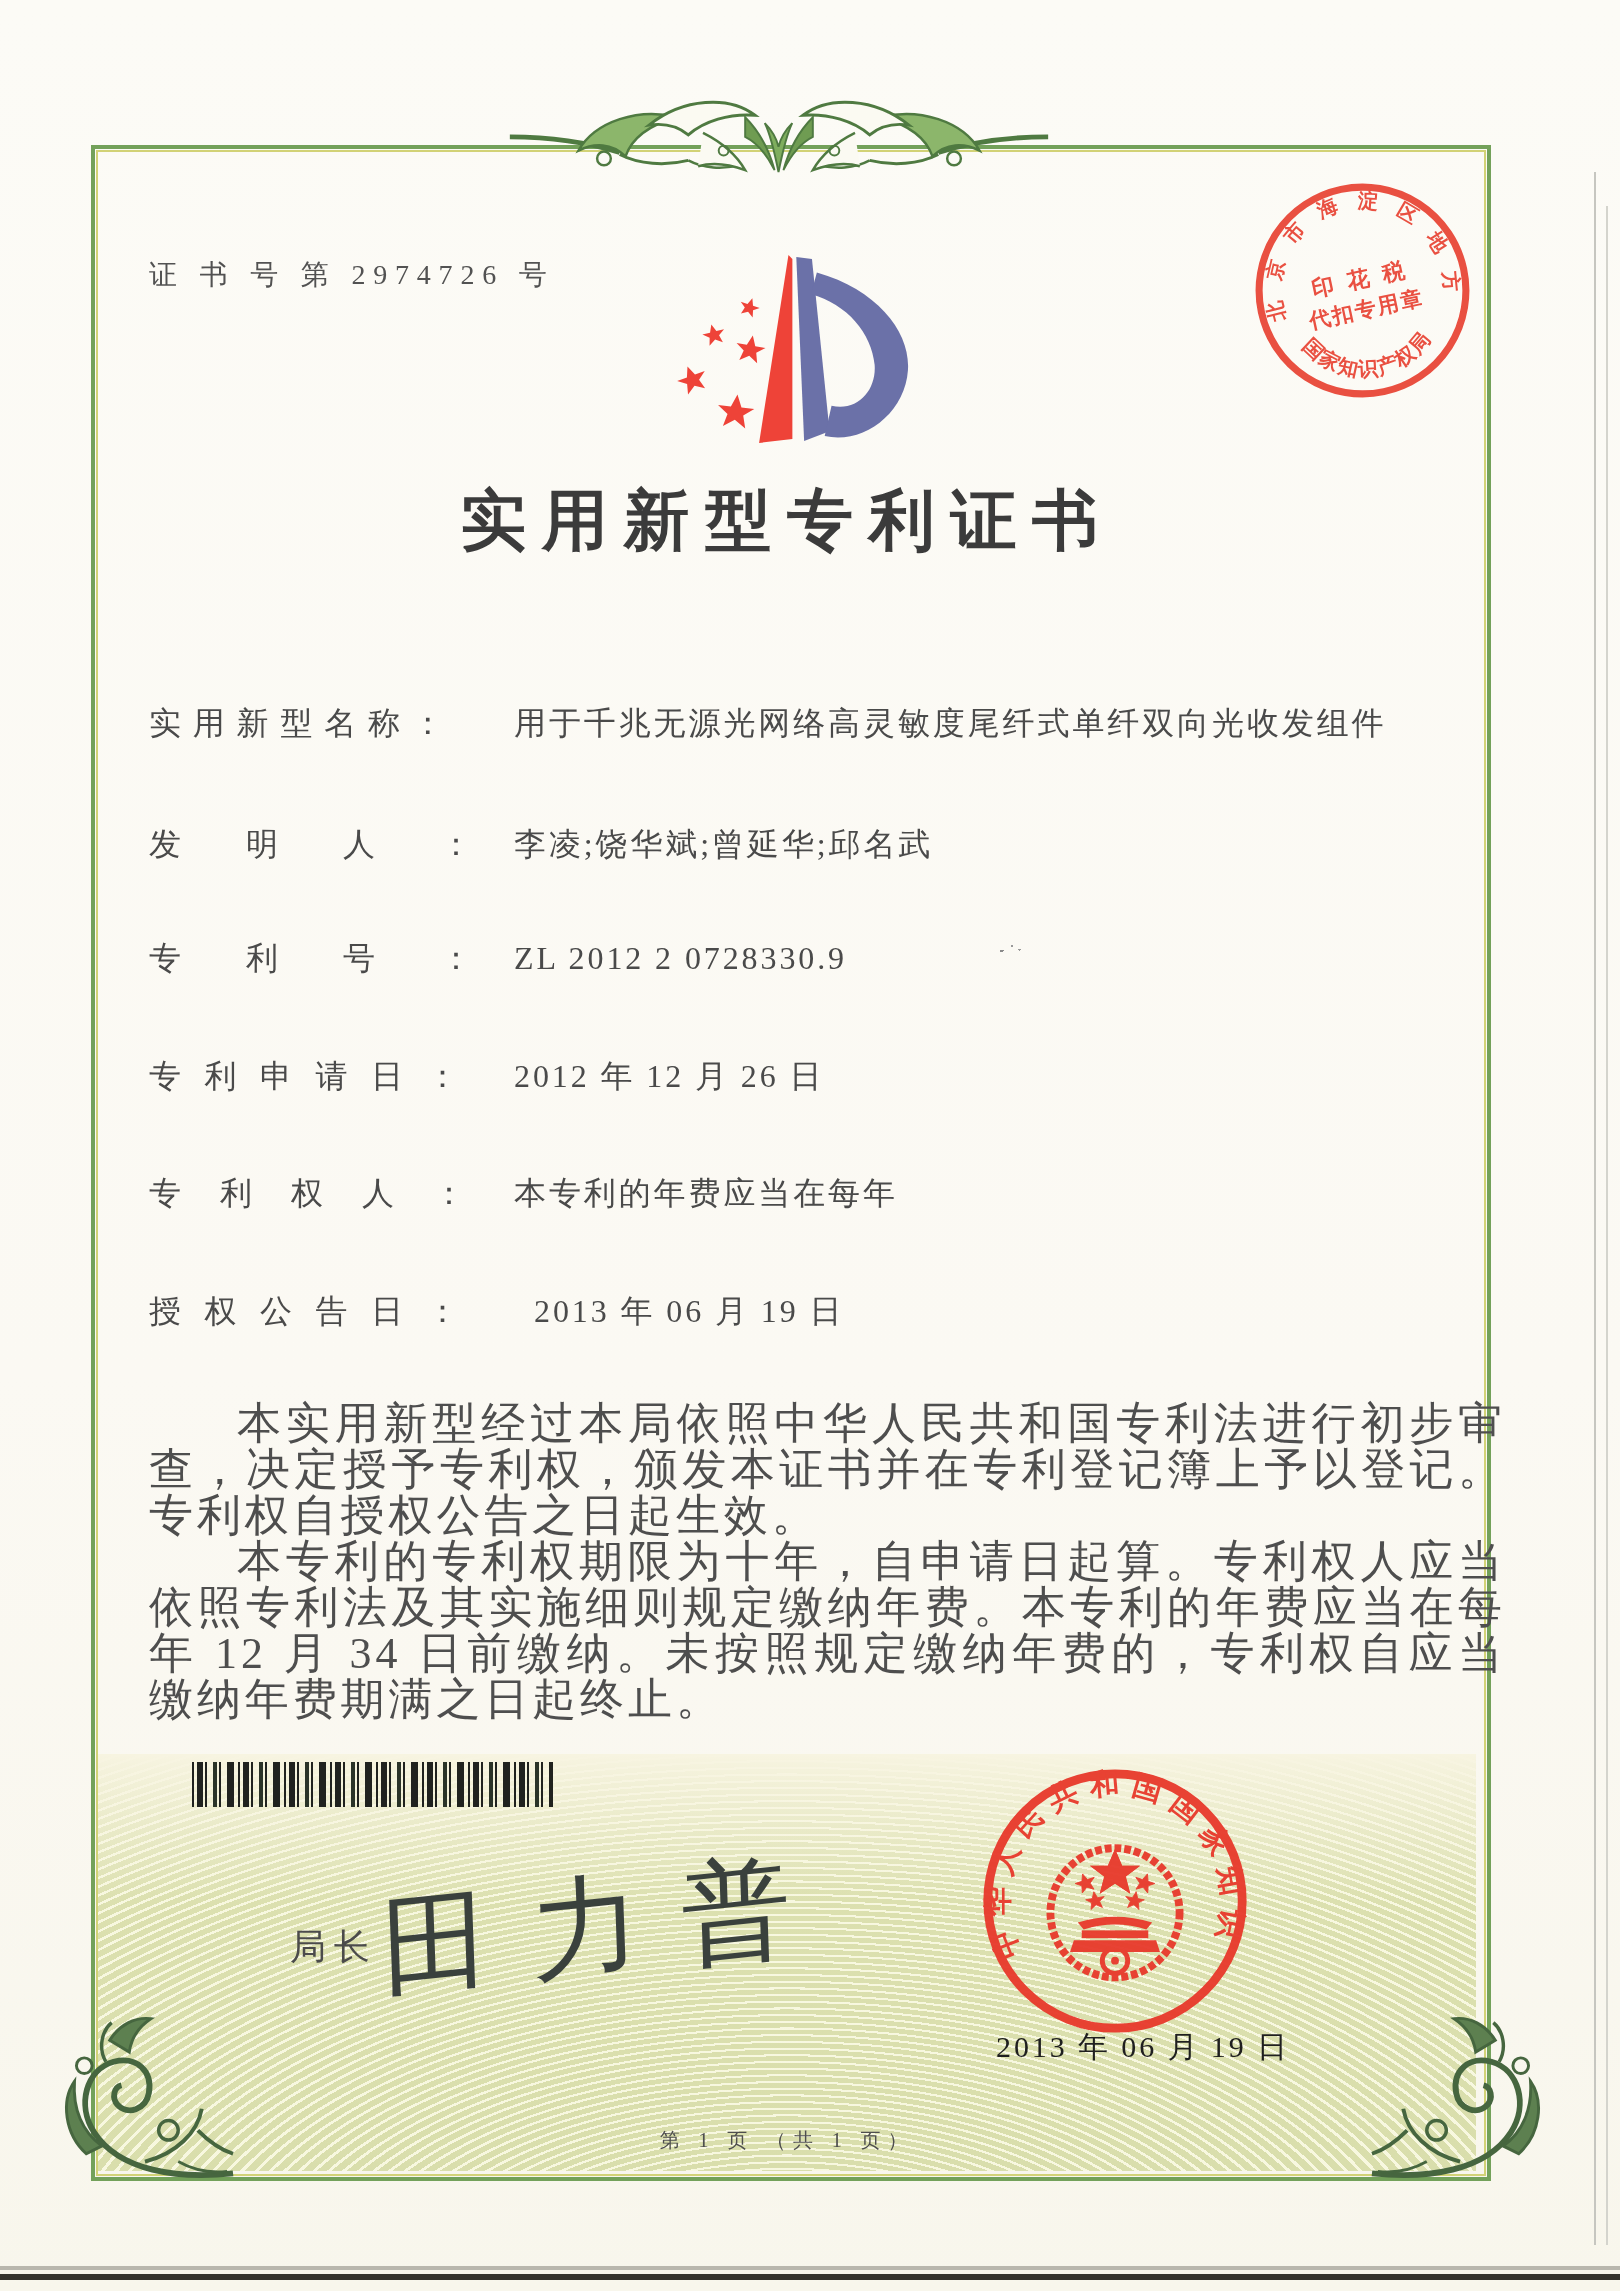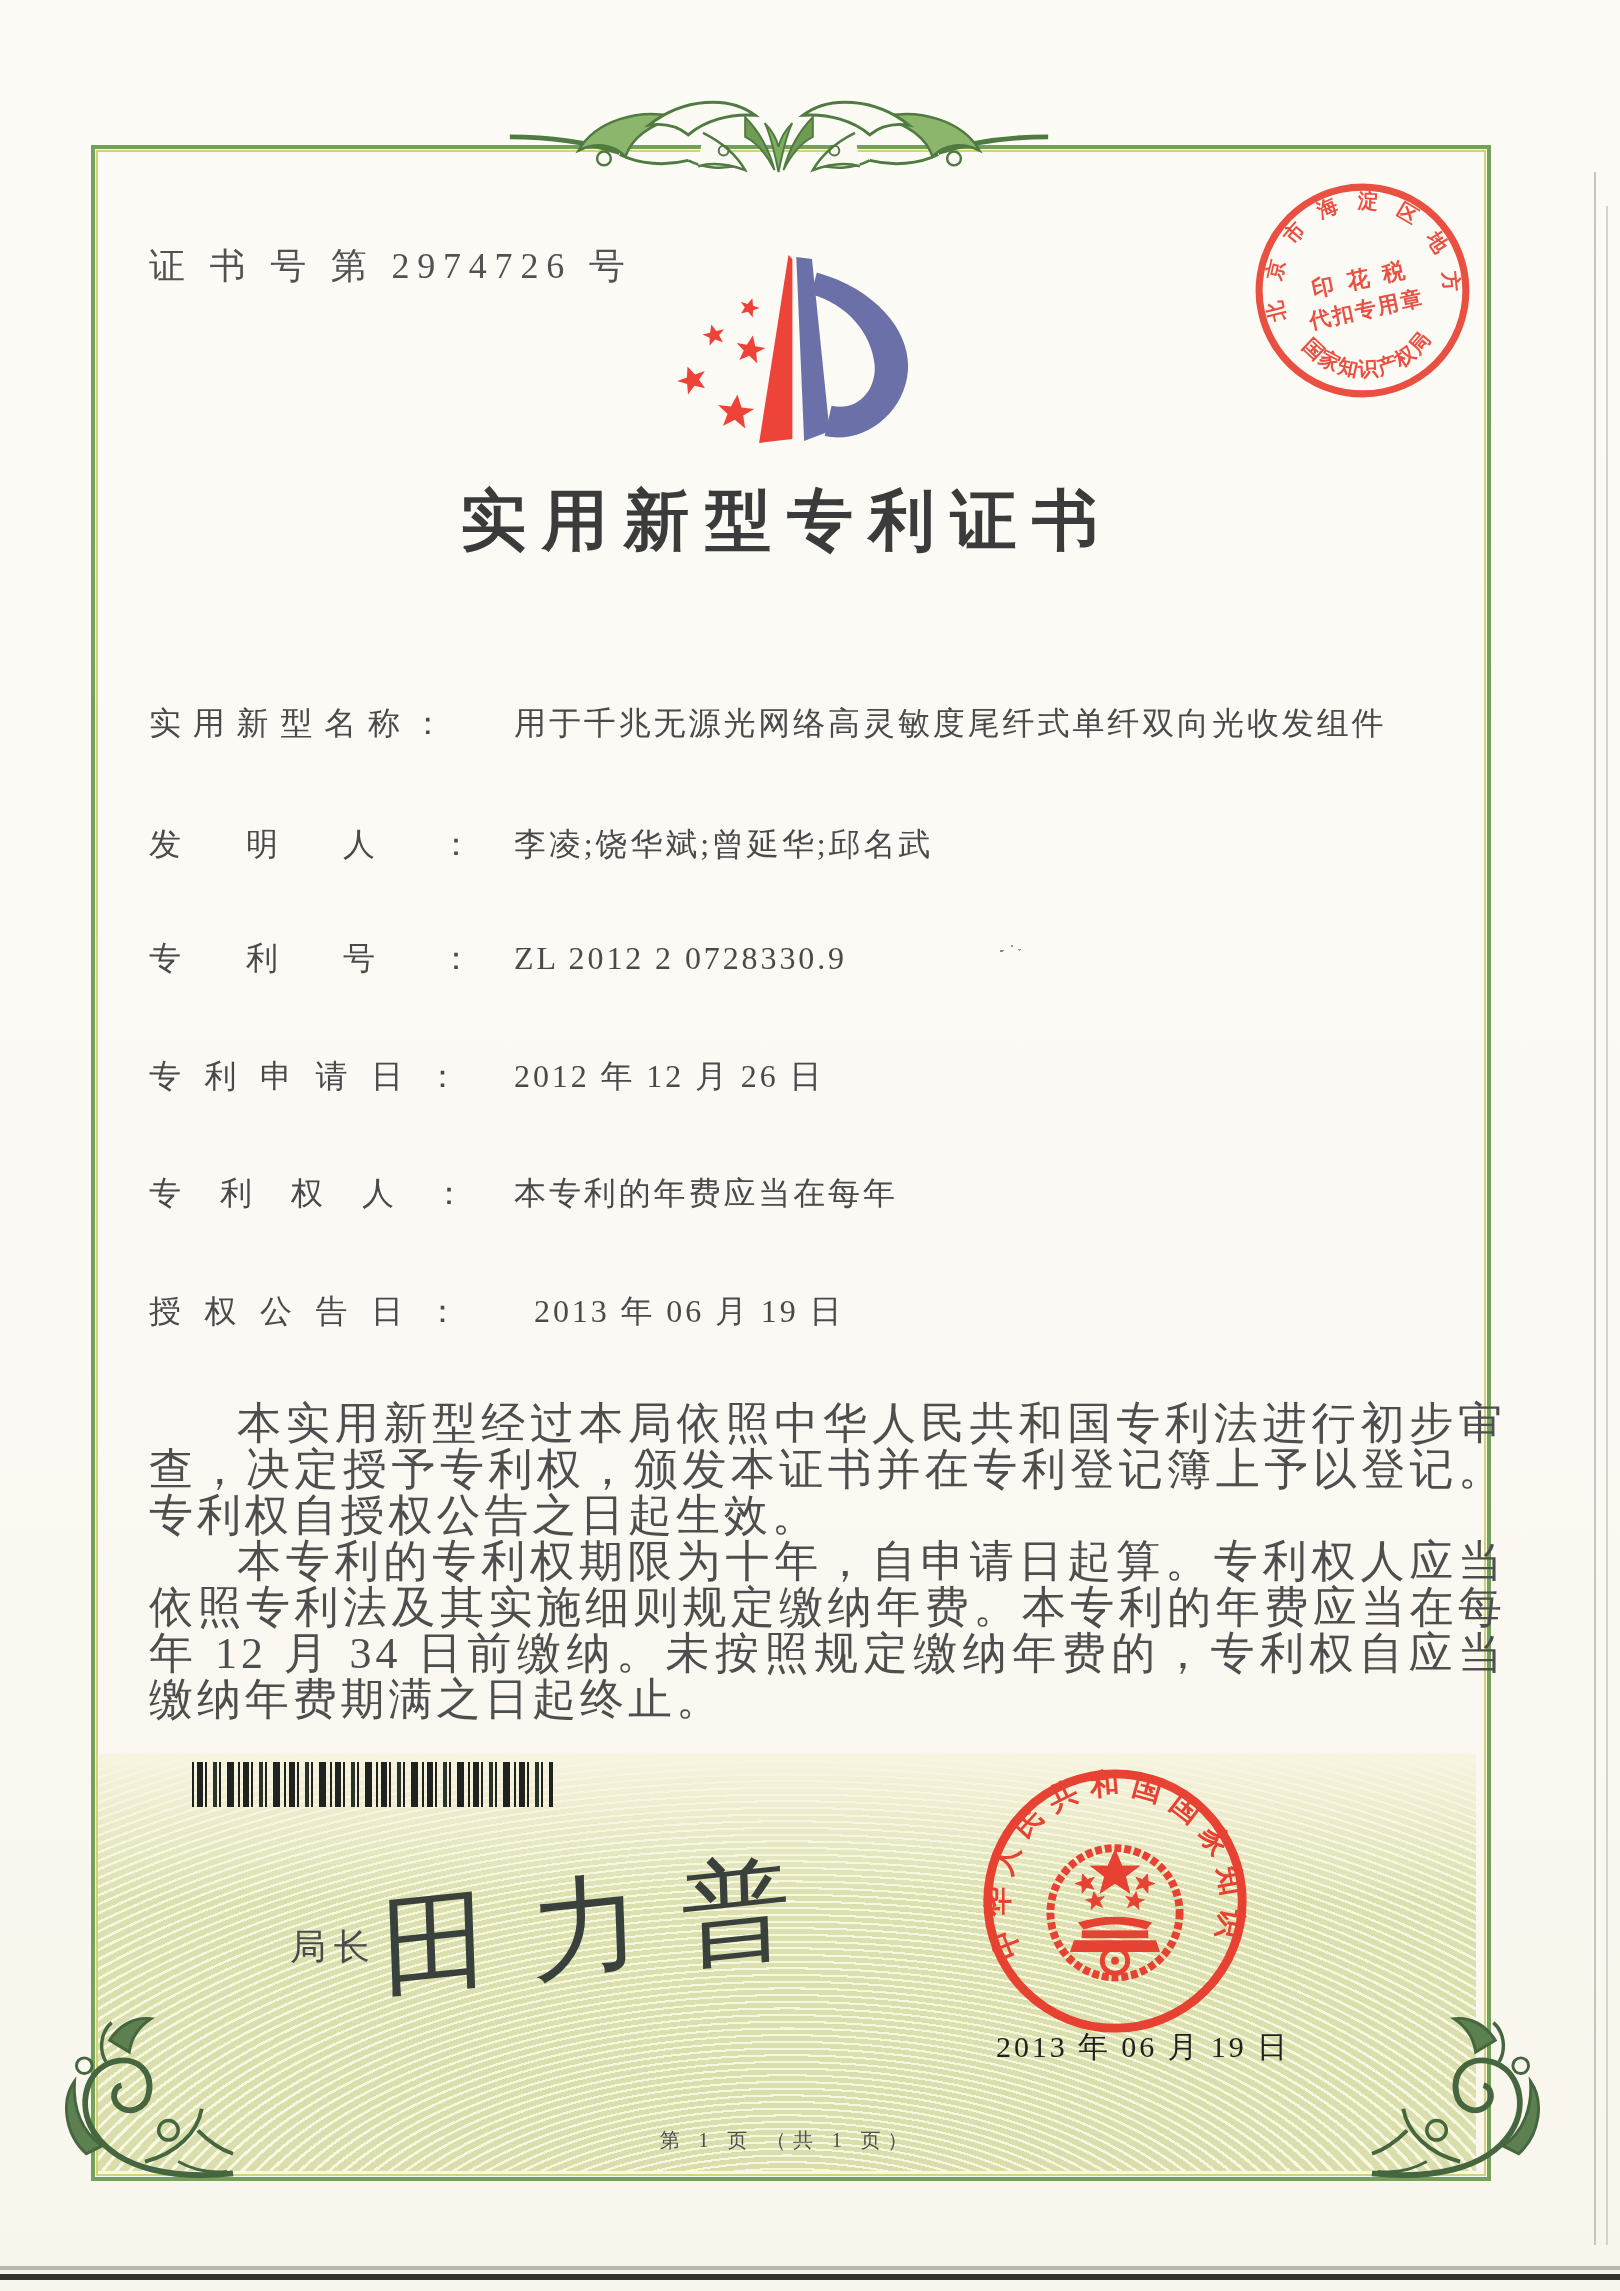--- a/index.html
+++ b/index.html
@@ -27,21 +27,21 @@
   .top-ornament{position:absolute;left:502px;top:74px;width:554px;height:110px;}
   .corner-flourish{position:absolute;width:184px;height:184px;}
   .corner-flourish.bl{left:51px;top:2005px;}
   .corner-flourish.br{left:1370px;top:2005px;transform:scaleX(-1);}
   
   .edge-r1{position:absolute;left:1594px;top:172px;width:2px;height:2073px;background:#c6c6c0;}
   .edge-r2{position:absolute;left:1606px;top:206px;width:2px;height:2039px;background:#d4d4cd;}
   .edge-bottom-soft{position:absolute;left:0;top:2266px;width:1620px;height:3.9px;background:#b9b7ad;}
   .edge-bottom{position:absolute;left:0;top:2274px;width:1620px;height:5.9px;background:#35342e;}
   
-  .cert-no{position:absolute;left:149px;top:242px;font-size:36px;letter-spacing:7.8px;color:#525252;}
+  .cert-no{position:absolute;left:149px;top:256px;font-size:28px;letter-spacing:7.8px;color:#525252;}
   .title{position:absolute;left:91px;top:476px;width:1392px;text-align:center;
     font-size:66px;letter-spacing:15.7px;color:#3b3b3b;font-weight:600;}
   .field{position:absolute;left:149px;display:flex;align-items:baseline;
     font-size:32px;color:#4a4a4a;white-space:nowrap;justify-content:flex-end;}
   .field .lbl{flex:none;width:365px;}
   .ls-a{letter-spacing:11.8px;}   
   .ls-b{letter-spacing:65px;}   
   .ls-c{letter-spacing:23.5px;}   
   .ls-d{letter-spacing:39px;}   
   .field .val{letter-spacing:2.9px;}

